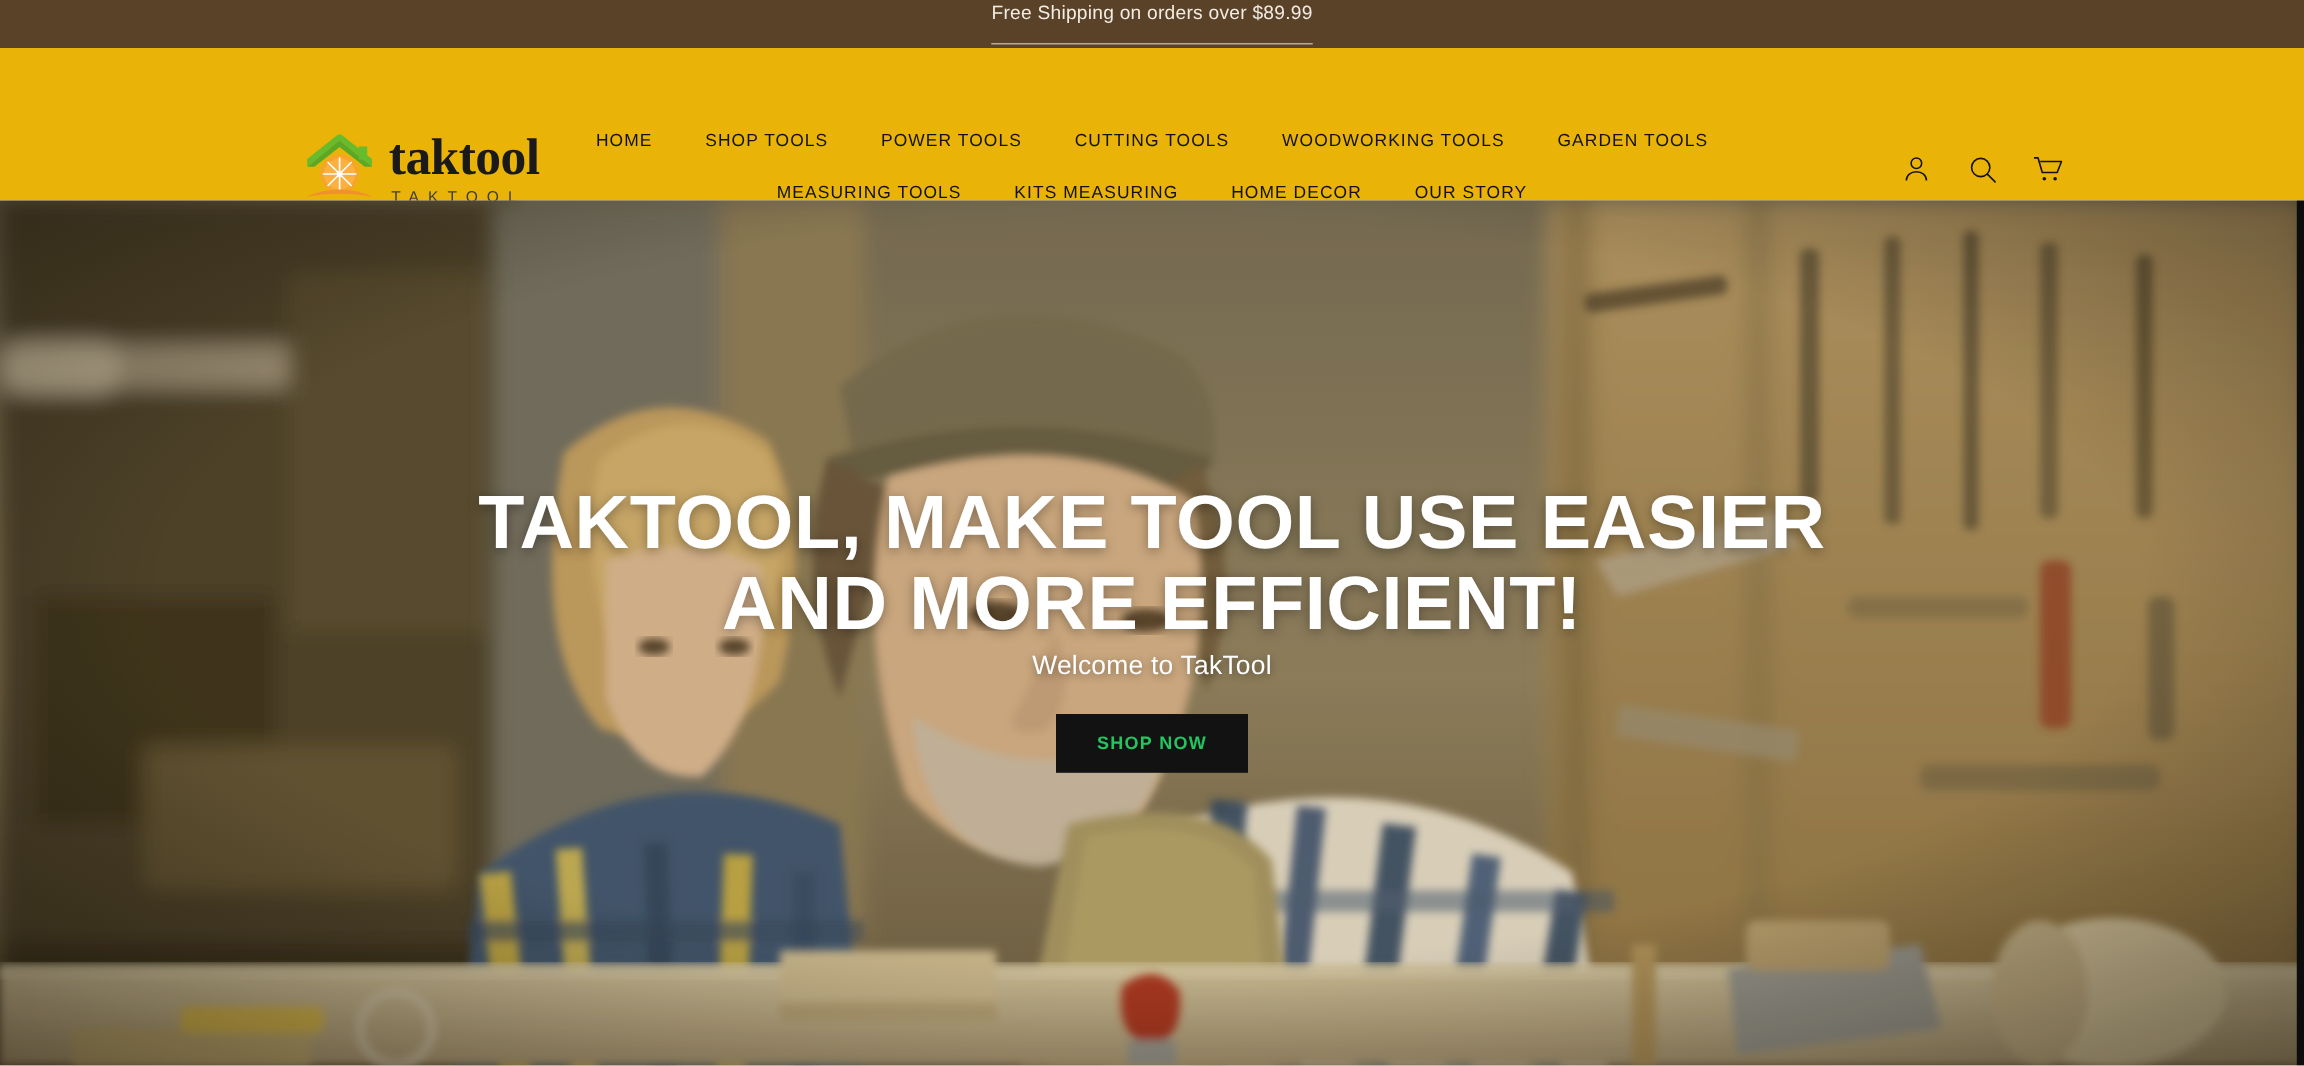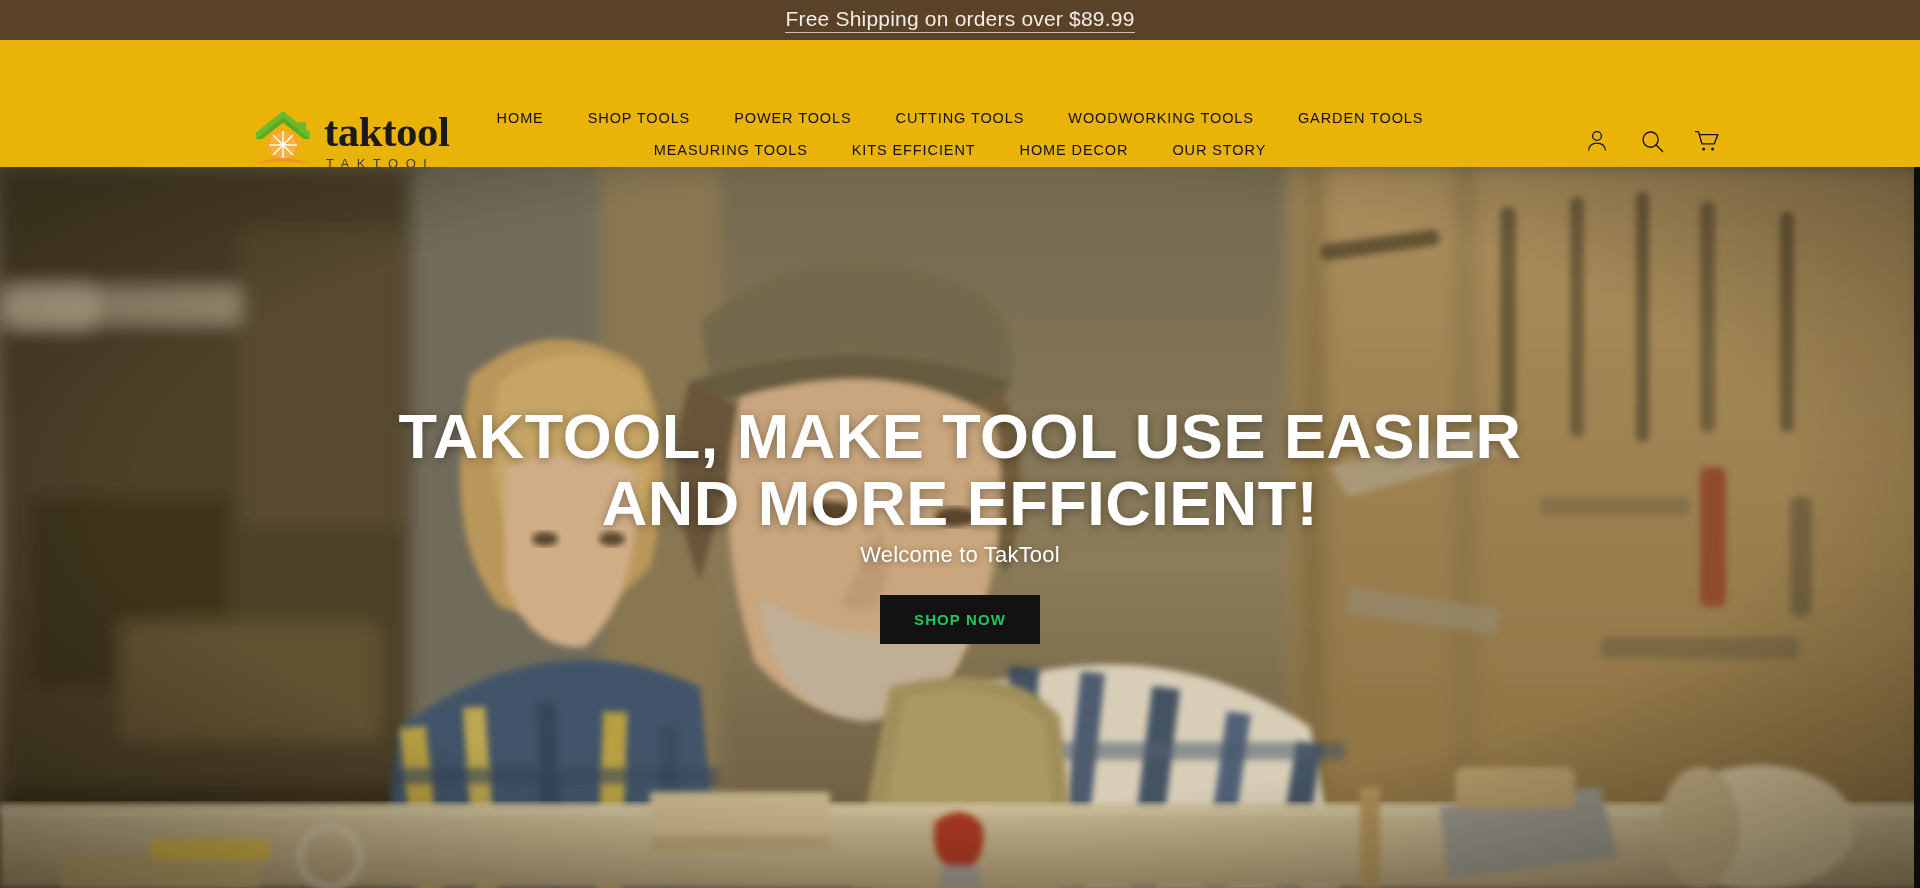--- a/index.html
+++ b/index.html
@@ -11,24 +11,24 @@
   }
 
   
   .announcement {
     height:40px; width:100%;
     background:#5a4229;
     display:flex; align-items:center; justify-content:center;
   }
   .announcement-text {
     color:#f3ece3;
-    font-size:21px;
+    font-size:16px;
     letter-spacing:.2px;
     border-bottom:1px solid #cfc0ae;
-    padding-bottom:2px;
+    padding-bottom:16px;
     line-height:1.1;
   }
 
   
   .header {
     position:relative;
     height:127px; width:100%;
     background:#eab308;
     display:flex; align-items:center;padding-left:26px;
   }
@@ -47,21 +47,21 @@
   }
   .logo-sub {
     font-family:"Liberation Sans", sans-serif;
     font-size:13px; color:#3d3d3d; letter-spacing:7.5px;
     margin-top:4px; margin-left:2px;
   }
 
   
   .nav {
     position:absolute; left:0; right:0; top:62px;
-    display:flex; flex-direction:column; align-items:center; gap:0;
+    display:flex; flex-direction:column; align-items:center; gap:11px;
     pointer-events:none;
   }
   .nav-row {
     display:flex; align-items:center;
     pointer-events:auto;
   }
   .nav-row.row1 { gap:0; }
   .nav-item {
     font-size:14.5px;
     letter-spacing:.9px;
@@ -182,21 +182,21 @@
     <div class="nav-row row1">
       <a class="nav-item">HOME</a>
       <a class="nav-item">SHOP TOOLS</a>
       <a class="nav-item">POWER TOOLS</a>
       <a class="nav-item">CUTTING TOOLS</a>
       <a class="nav-item">WOODWORKING TOOLS</a>
       <a class="nav-item">GARDEN TOOLS</a>
     </div>
     <div class="nav-row row2">
       <a class="nav-item">MEASURING TOOLS</a>
-      <a class="nav-item">KITS EFFICIENT</a>
+      <a class="nav-item">KITS MEASURING</a>
       <a class="nav-item">HOME DECOR</a>
       <a class="nav-item">OUR STORY</a>
     </div>
   </nav>
 
   <div class="header-icons">
     <span class="icon-btn">
       <svg width="22" height="24" viewBox="0 0 22 24" fill="none" stroke="#121212" stroke-width="1.3">
         <circle cx="11" cy="7" r="4.4"></circle>
         <path d="M2.6 21.5c0-4.6 3.8-7.4 8.4-7.4s8.4 2.8 8.4 7.4"></path>

